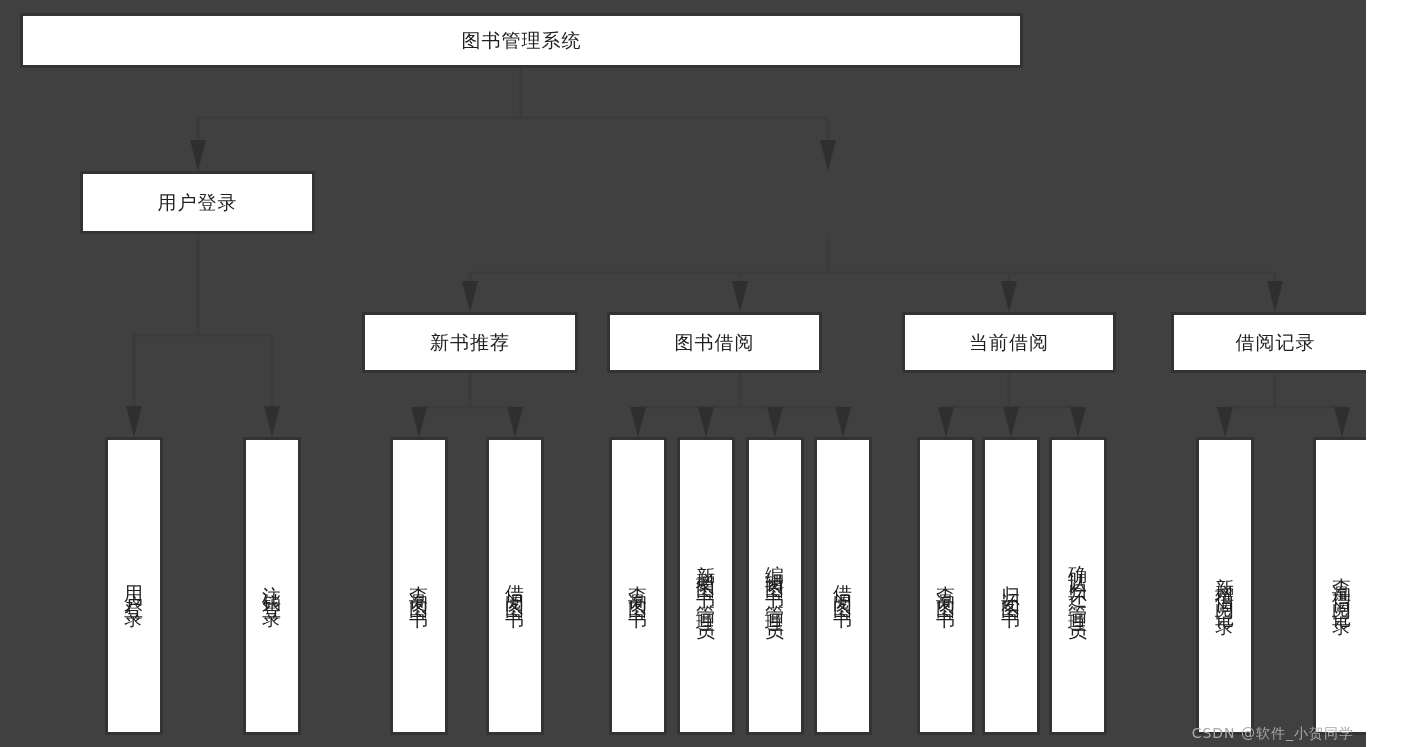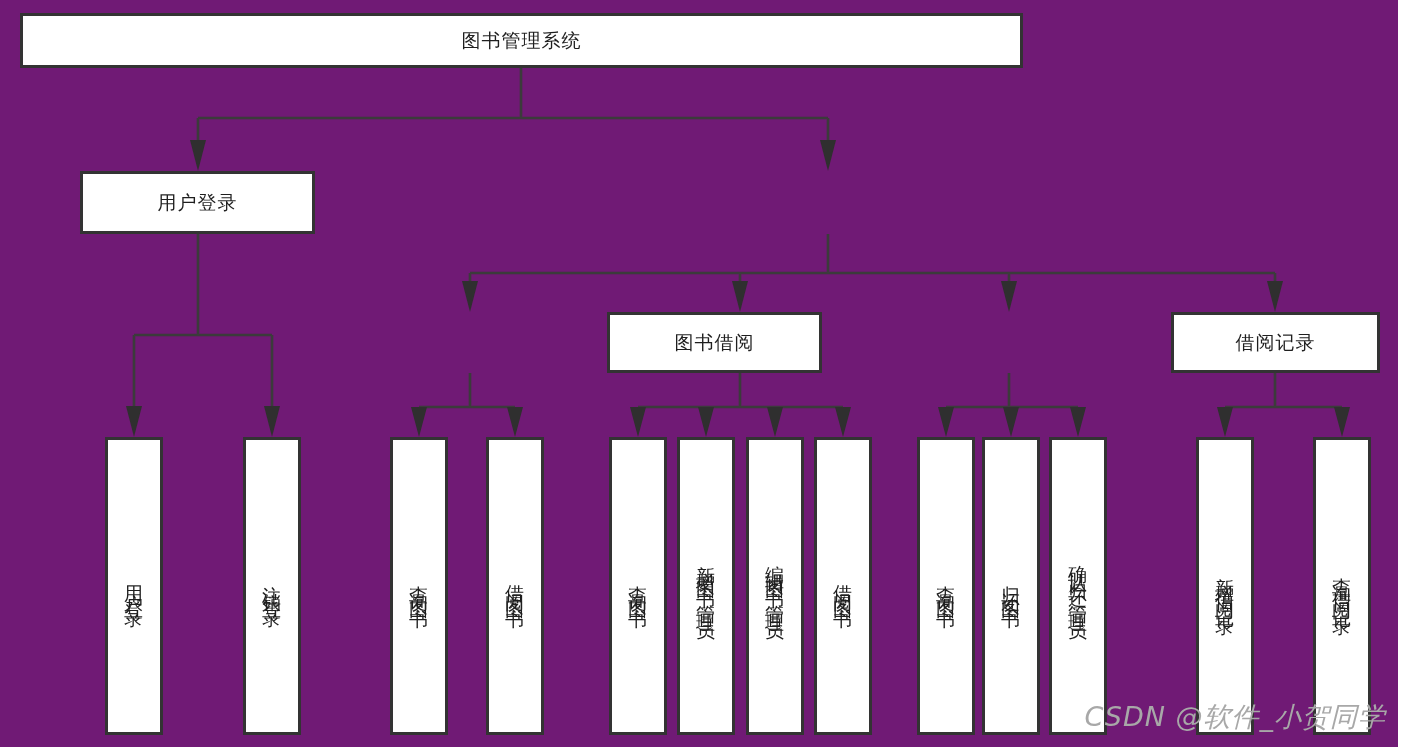--- a/index.html
+++ b/index.html
@@ -1,37 +1,36 @@
 <!DOCTYPE html>
 <html><head>
 <meta charset="utf-8">
 <style>
   html,body{margin:0;padding:0;background:#ffffff;}
   .stage{
-    position:relative;width:1366px;height:747px;background:#701a75;overflow:hidden;
+    position:relative;width:1366px;height:747px;background:#404040;overflow:hidden;
     font-family:"DejaVu Sans","Liberation Sans",sans-serif;
-    padding-left:32px;
   }
   .wires{position:absolute;left:0;top:0;width:1405px;height:747px;}
   .wires path{stroke:#3b3b3b;stroke-width:2.6;fill:none;}
   .wires polygon{fill:#2f2f2f;stroke:none;}
   .box{
     position:absolute;box-sizing:border-box;background:#ffffff;
     border:3px solid #333333;color:#1f1f1f;
     display:flex;align-items:center;justify-content:center;
     font-size:19px;line-height:1;
   }
   .h{letter-spacing:1px;}
   .v{
     writing-mode:vertical-rl;text-orientation:mixed;
     letter-spacing:0.42em;
   }
   .watermark{
-    position:absolute;right:12px;bottom:12px;
-    font-size:27px;color:#a8a8a8;letter-spacing:1px;white-space:nowrap;font-style:italic;
+    position:absolute;right:12px;bottom:4px;
+    font-size:14px;color:#a8a8a8;letter-spacing:1px;white-space:nowrap;
   }
 </style>
 </head>
 <body>
 
 <div class="stage">
 
   <svg class="wires" viewBox="0 0 1405 747" xmlns="http://www.w3.org/2000/svg">
 
     <path d="
@@ -71,21 +70,23 @@
     <polygon points="1003,407 1019,407 1011,437"></polygon>
     <polygon points="1070,407 1086,407 1078,437"></polygon>
     <polygon points="1217,407 1233,407 1225,437"></polygon>
     <polygon points="1334,407 1350,407 1342,437"></polygon>
   </svg>
 
   <div class="box h" style="left:20px;top:13px;width:1003px;height:55px">图书管理系统</div>
 
   <div class="box h" style="left:80px;top:171px;width:235px;height:63px">用户登录</div>
 
+  <div class="box h" style="left:362px;top:312px;width:216px;height:61px">新书推荐</div>
   <div class="box h" style="left:607px;top:312px;width:215px;height:61px">图书借阅</div>
+  <div class="box h" style="left:902px;top:312px;width:214px;height:61px">当前借阅</div>
   <div class="box h" style="left:1171px;top:312px;width:209px;height:61px">借阅记录</div>
 
   <div class="box v" style="left:105px;top:437px;width:58px;height:298px">用户登录</div>
   <div class="box v" style="left:243px;top:437px;width:58px;height:298px">注销登录</div>
 
   <div class="box v" style="left:390px;top:437px;width:58px;height:298px">查询图书</div>
   <div class="box v" style="left:486px;top:437px;width:58px;height:298px">借阅图书</div>
 
   <div class="box v" style="left:609px;top:437px;width:58px;height:298px">查询图书</div>
   <div class="box v" style="left:677px;top:437px;width:58px;height:298px">新增图书（管理员）</div>

